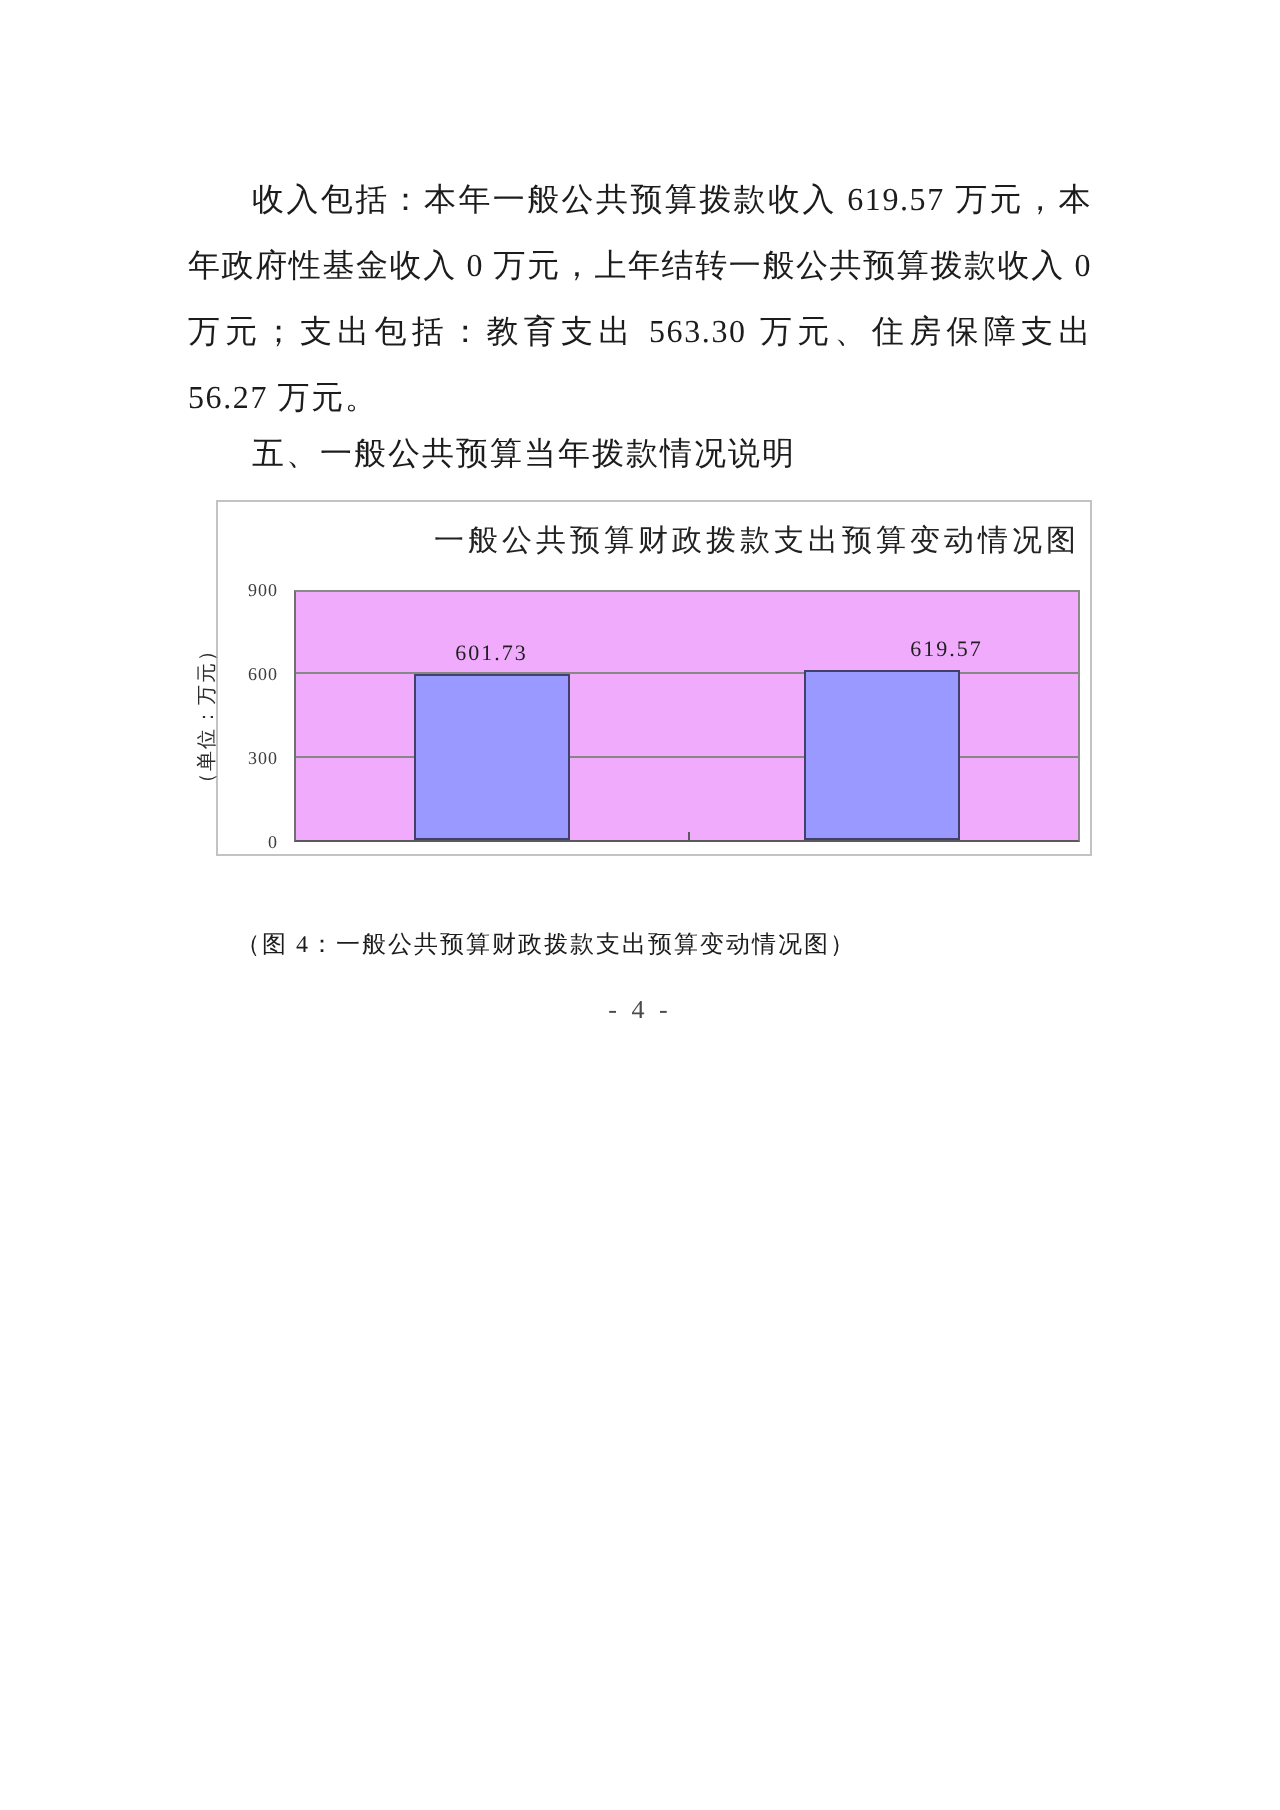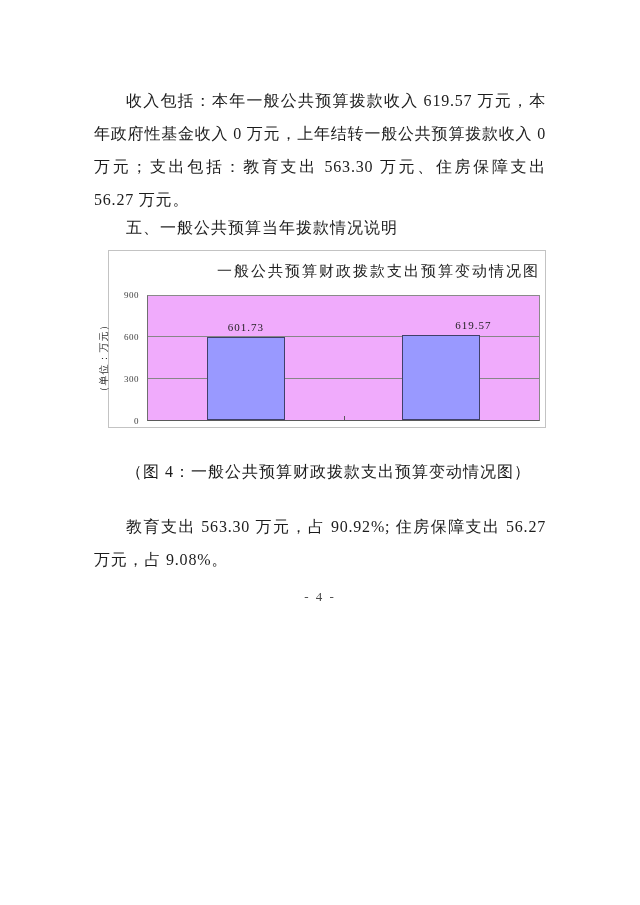--- a/index.html
+++ b/index.html
@@ -39,21 +39,21 @@
     font-weight: bold;
     font-size: 16px;
     line-height: 24px;
     text-indent: 2em;
     margin-top: 32px;
     letter-spacing: 1px;
   }
   .para2 { margin-top: 26px; }
   .para3 { margin-top: 26px; }
   .caption {
-    font-size: 16px;
+    font-size: 12px;
     line-height: 24px;
     text-indent: 2em;
     margin-top: 32px;
     letter-spacing: 1px;
   }
   
   .chart-box {
     width: 438px;
     margin: 10px 0 0 14px;
     border: 1px solid #c3c3c3;
@@ -195,17 +195,16 @@
           <div class="bar-value" style="left: 25%; bottom: calc(66.8589% + 4px);">601.73</div>
           <div class="bar" style="left: calc(65%); width: 20%; height: 68.8411%;"></div>
           <div class="bar-value" style="left: 75%; bottom: calc(68.8411% + 4px); margin-left: 32px;">619.57</div>
         </div>
     </div>
   </div>
 
   <p class="caption">（图 4：一般公共预算财政拨款支出预算变动情况图）</p>
 
 
-  <p class="body-text para3">教育支出 563.30 万元，占 90.92%; 住房保障支出 56.27 万元，占 9.08%。</p>
 
   <div class="page-number">- 4 -</div>
 
 </div>
 
 </body></html>

